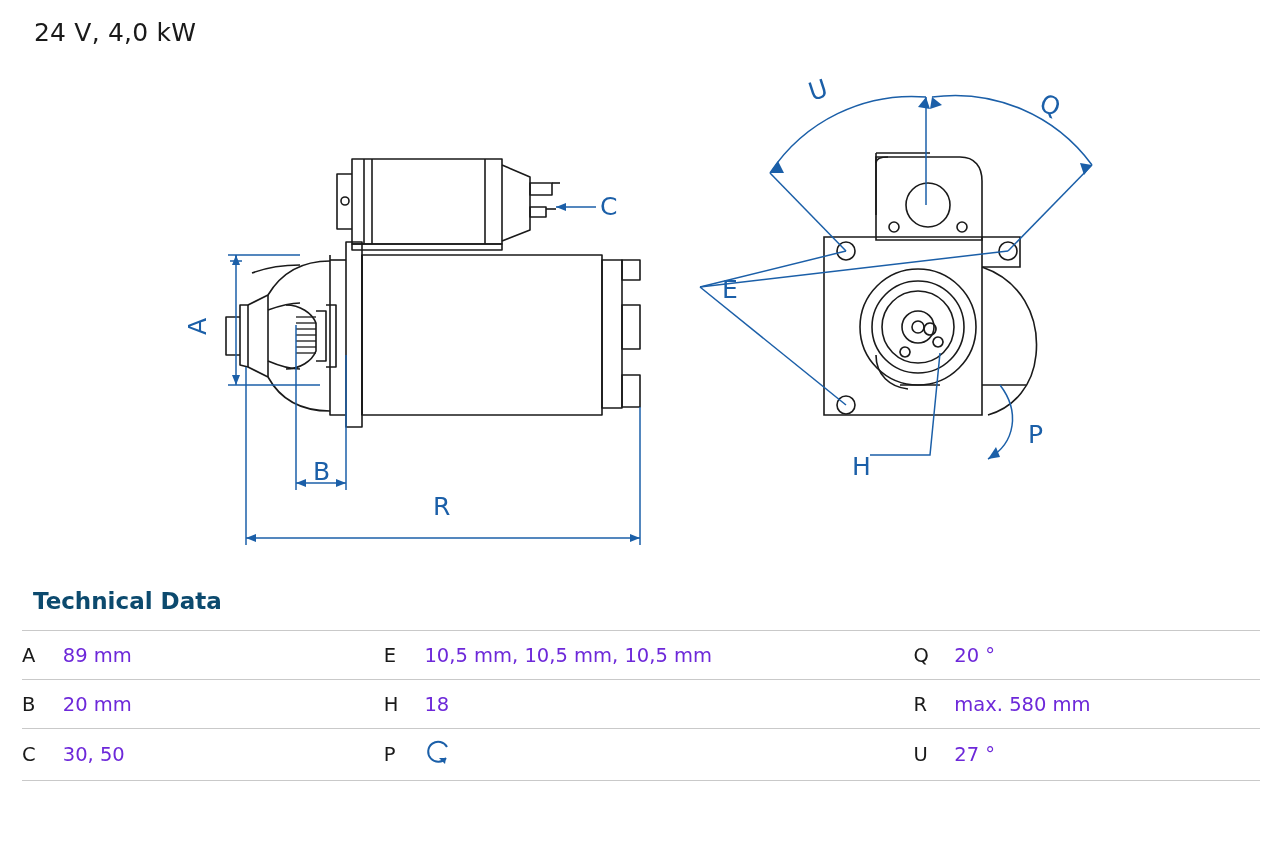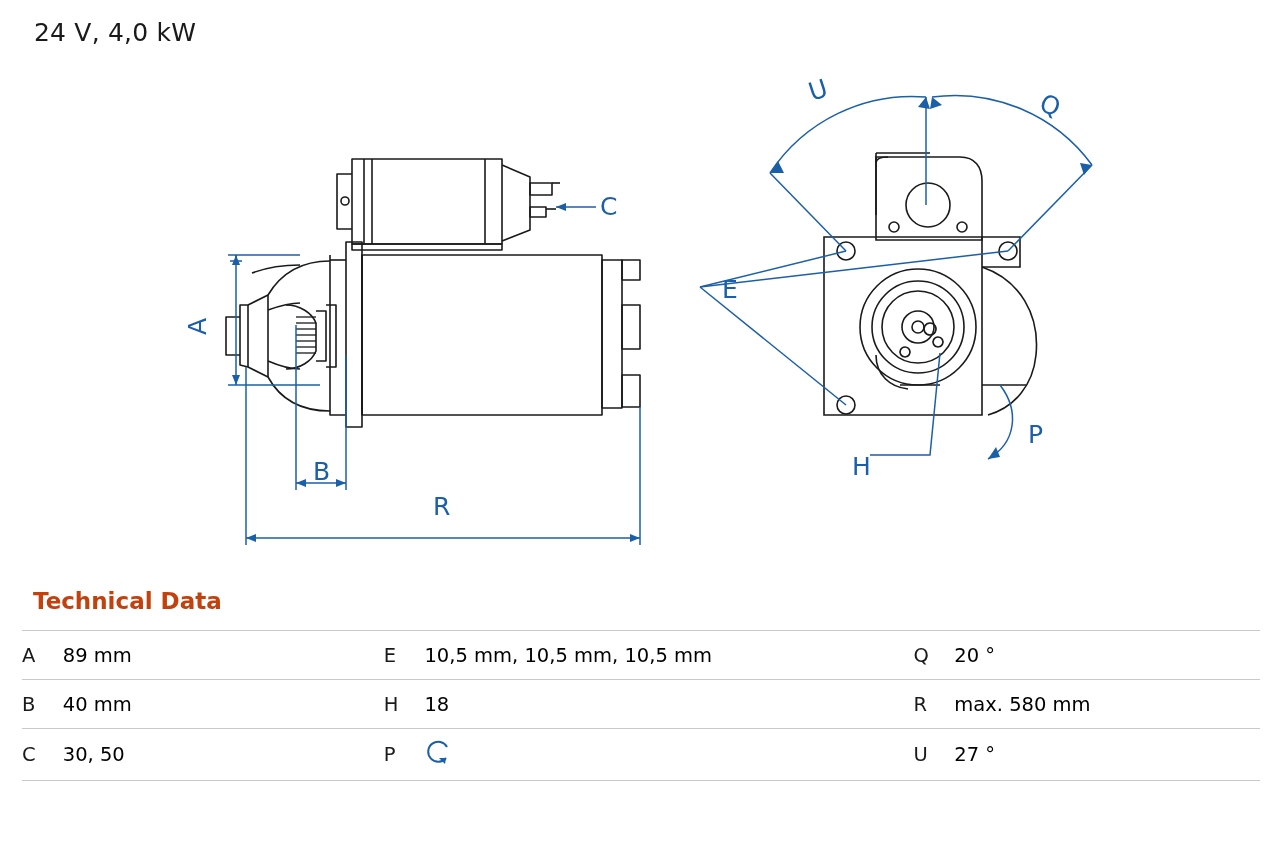--- a/index.html
+++ b/index.html
@@ -35,21 +35,21 @@
     top: 55px;
     width: 1280px;
     height: 520px;
   }
   .tech-title {
     position: absolute;
     left: 33px;
     top: 588px;
     font-size: 23px;
     font-weight: bold;
-    color: #c2410c;
+    color: #0c4a6e;
   }
   table.tech {
     position: absolute;
     left: 22px;
     top: 630px;
     width: 1238px;
     border-collapse: collapse;
     font-size: 19.5px;
   }
   table.tech td {
@@ -58,21 +58,21 @@
     padding: 9px 0 9px 0;
     vertical-align: middle;
     height: 30px;
   }
   td.key {
     width: 40px;
     padding-left: 16px;
     color: #1a1a1a;
   }
   td.val {
-    color: #000000;
+    color: #6d28d9;
   }
   td.val-a { width: 315px; }
   td.val-e { width: 480px; margin-left: 48px; }
   td.val-q { width: 300px; }
   td.key-e { padding-left: 14px; }
   td.key-q { padding-left: 8px; }
   .rot-icon { display: inline-block; vertical-align: middle; }
 </style>
 </head>
 <body>
@@ -230,21 +230,21 @@
       <tr>
         <td class="key">A</td>
         <td class="val val-a">89 mm</td>
         <td class="key key-e">E</td>
         <td class="val val-e">10,5 mm, 10,5 mm, 10,5 mm</td>
         <td class="key key-q">Q</td>
         <td class="val val-q">20 °</td>
       </tr>
       <tr>
         <td class="key">B</td>
-        <td class="val val-a">40 mm</td>
+        <td class="val val-a">20 mm</td>
         <td class="key key-e">H</td>
         <td class="val val-e">18</td>
         <td class="key key-q">R</td>
         <td class="val val-q">max. 580 mm</td>
       </tr>
       <tr>
         <td class="key">C</td>
         <td class="val val-a">30, 50</td>
         <td class="key key-e">P</td>
         <td class="val val-e">

